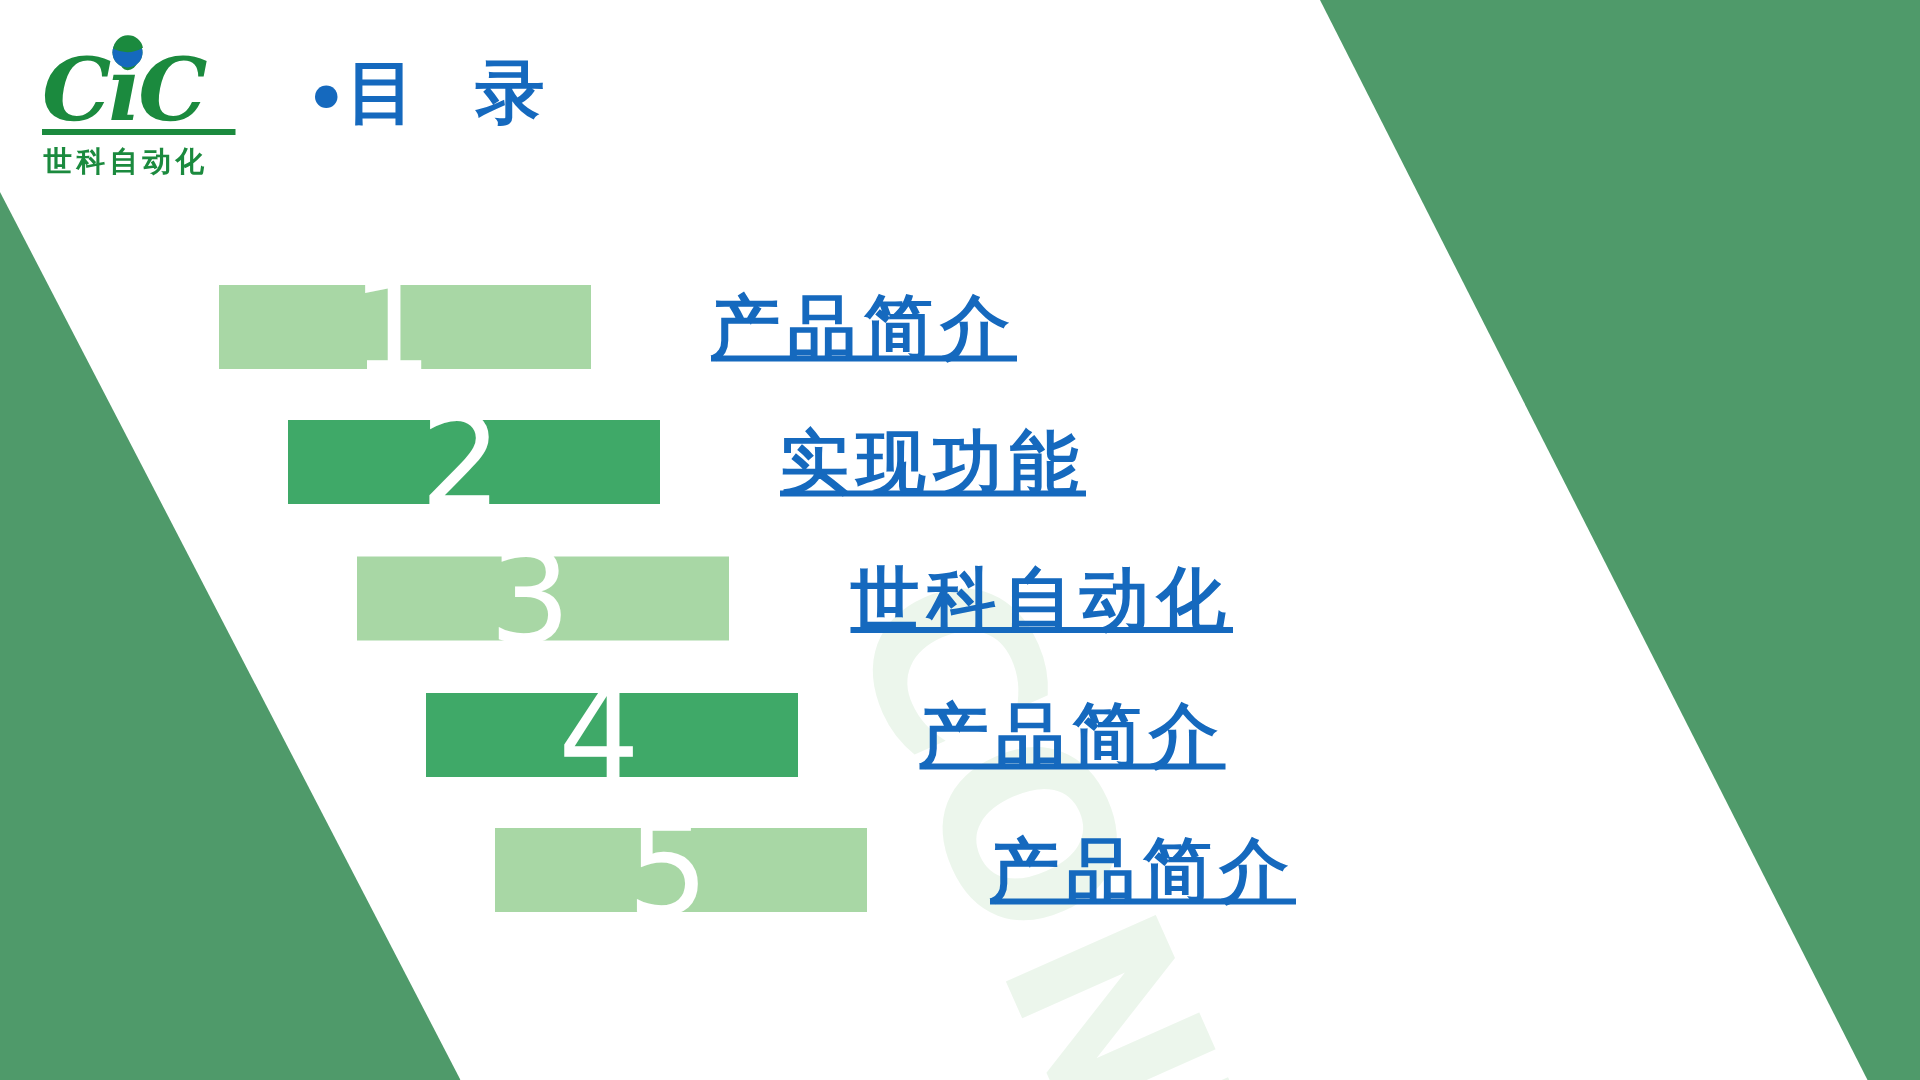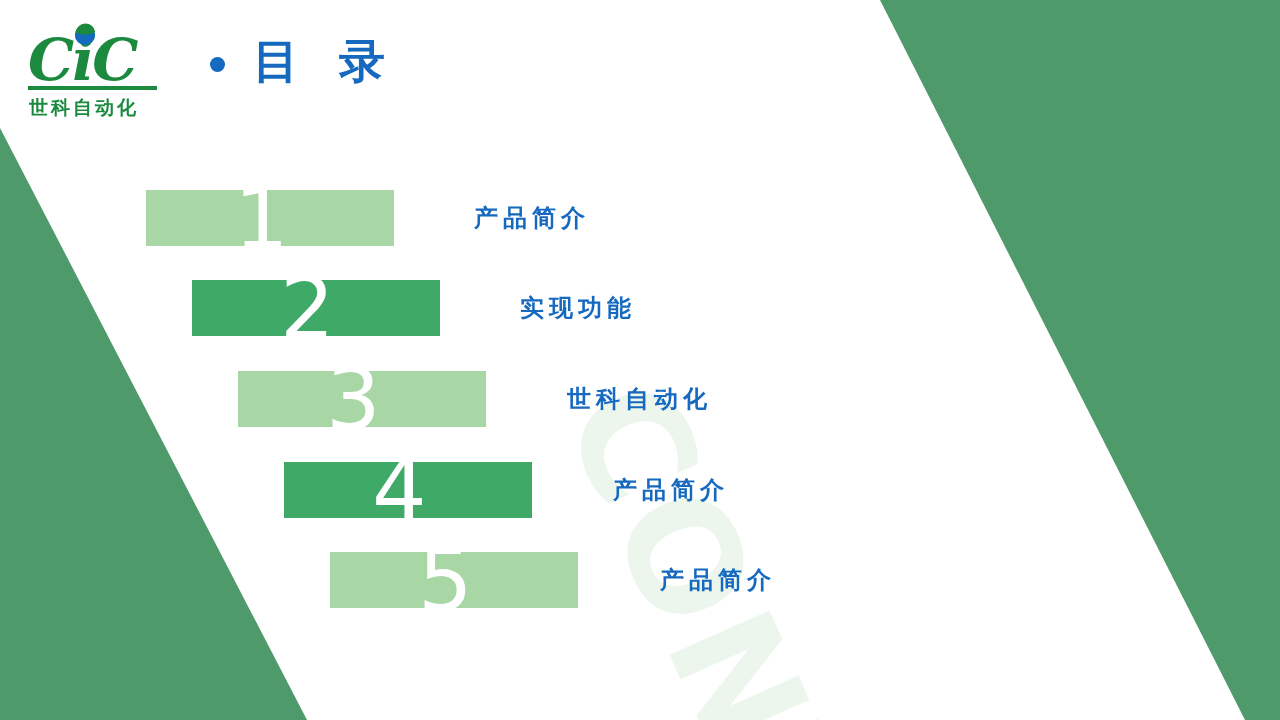--- a/index.html
+++ b/index.html
@@ -76,21 +76,21 @@
     width: 140px;
     height: 96px;
   }
   .logo svg { display: block; }
   .title-row {
     position: absolute;
     left: 210px;
     top: 38px;
     display: flex;
     align-items: center;
-    gap: 28px;
+    gap: 6px;
     justify-content: space-between;
   }
   .title-dot {
     width: 15px;
     height: 15px;
     border-radius: 50%;
     background: #1569BE;
     flex: none;
     margin-top: 6px;
   }
@@ -133,26 +133,27 @@
     font-size: 86px;
     font-weight: 400;
     color: #FFFFFF;
     line-height: 1;
     z-index: 2;
   }
   .label {
     position: absolute;
     top: 50%;
     transform: translateY(-50%);
-    font-size: 24px;
+    font-size: 46px;
     font-weight: 700;
     color: #1569BE;
     letter-spacing: 5px;
     white-space: nowrap;
     line-height: 1;
+    text-decoration: underline;
   }
 </style>
 </head>
 <body>
 
 <div class="slide">
 
   <div class="bg-layer">
     <div class="right-green"></div>
     <div class="left-green"></div>

